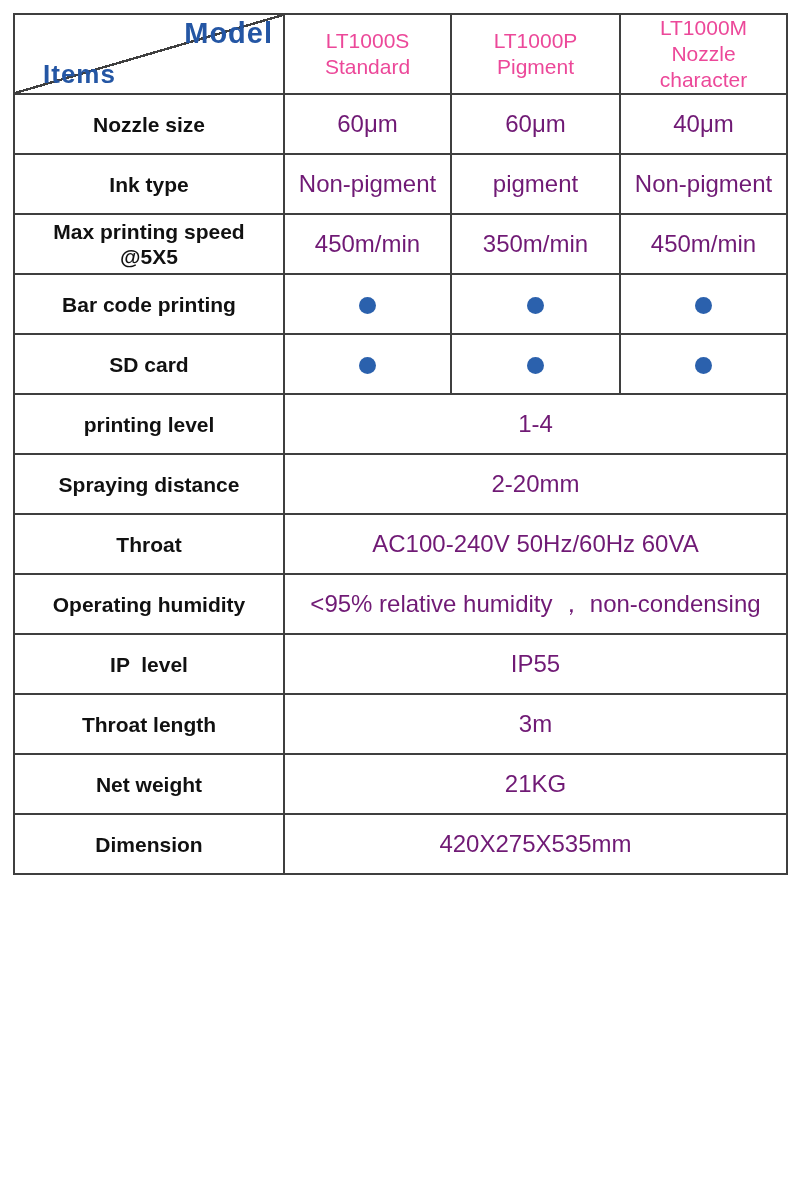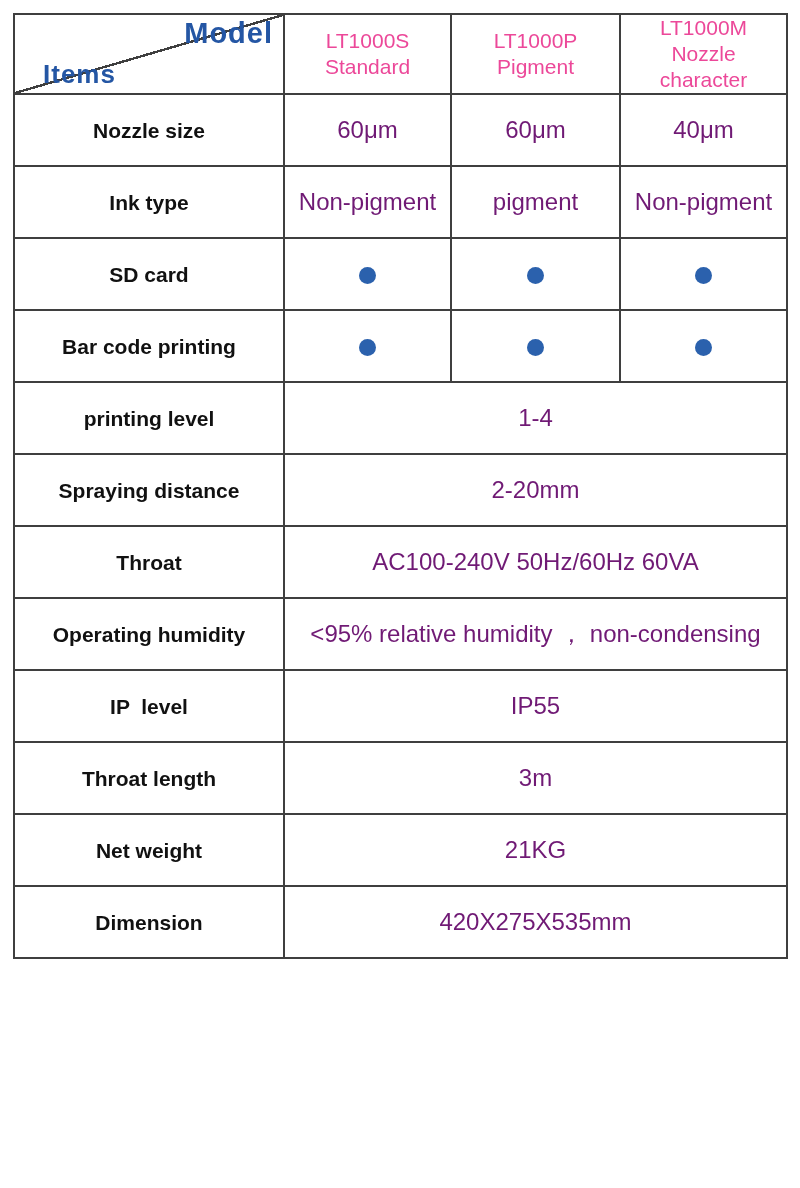--- a/index.html
+++ b/index.html
@@ -32,21 +32,21 @@
     table-layout: fixed;
   }
   table.spec th, table.spec td {
     border: 2px solid var(--border);
     padding: 0 4px;
     text-align: center;
     vertical-align: middle;
     overflow: hidden;
   }
   tr.header-row { height: 75px; }
-  tr.data-row { height: 72px; }
+  tr.data-row { height: 60px; }
 
   
   th.corner {
     position: relative;
     padding: 0;
     background:
       linear-gradient(to bottom right,
         transparent calc(50% - 1.2px),
         var(--border) calc(50% - 1.2px),
         var(--border) calc(50% + 1.2px),
@@ -137,27 +137,34 @@
         <td class="value-cell">60μm</td>
         <td class="value-cell">40μm</td>
       </tr>
       <tr class="data-row">
         <td class="label-cell">Ink type</td>
         <td class="value-cell">Non-pigment</td>
         <td class="value-cell">pigment</td>
         <td class="value-cell">Non-pigment</td>
       </tr>
       <tr class="data-row">
+        <td class="label-cell">Max printing speed
+@5X5</td>
+        <td class="value-cell">450m/min</td>
+        <td class="value-cell">350m/min</td>
+        <td class="value-cell">450m/min</td>
+      </tr>
+      <tr class="data-row">
+        <td class="label-cell">Bar code printing</td>
+        <td class="value-cell"><span class="dot"></span></td>
+        <td class="value-cell"><span class="dot"></span></td>
+        <td class="value-cell"><span class="dot"></span></td>
+      </tr>
+      <tr class="data-row">
         <td class="label-cell">SD card</td>
-        <td class="value-cell"><span class="dot"></span></td>
-        <td class="value-cell"><span class="dot"></span></td>
-        <td class="value-cell"><span class="dot"></span></td>
-      </tr>
-      <tr class="data-row">
-        <td class="label-cell">Bar code printing</td>
         <td class="value-cell"><span class="dot"></span></td>
         <td class="value-cell"><span class="dot"></span></td>
         <td class="value-cell"><span class="dot"></span></td>
       </tr>
       <tr class="data-row">
         <td class="label-cell">printing level</td>
         <td class="value-cell" colspan="3">1-4</td>
       </tr>
       <tr class="data-row">
         <td class="label-cell">Spraying distance</td>

